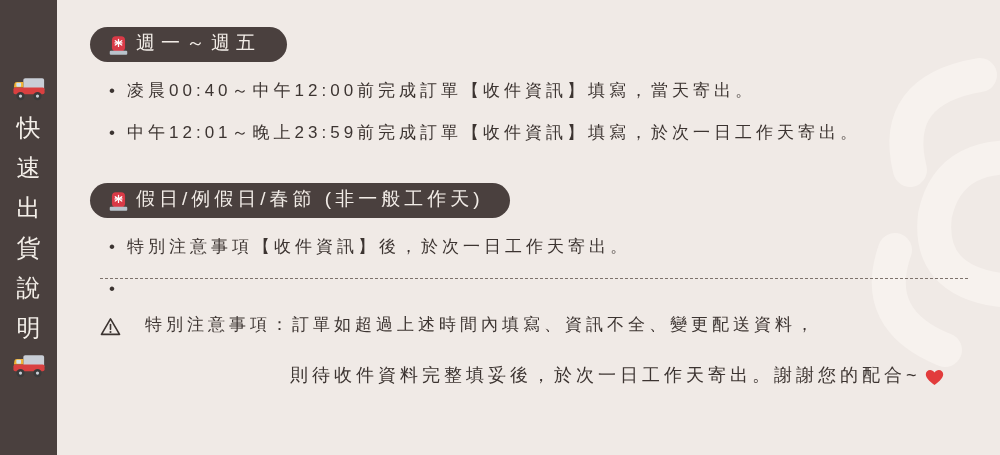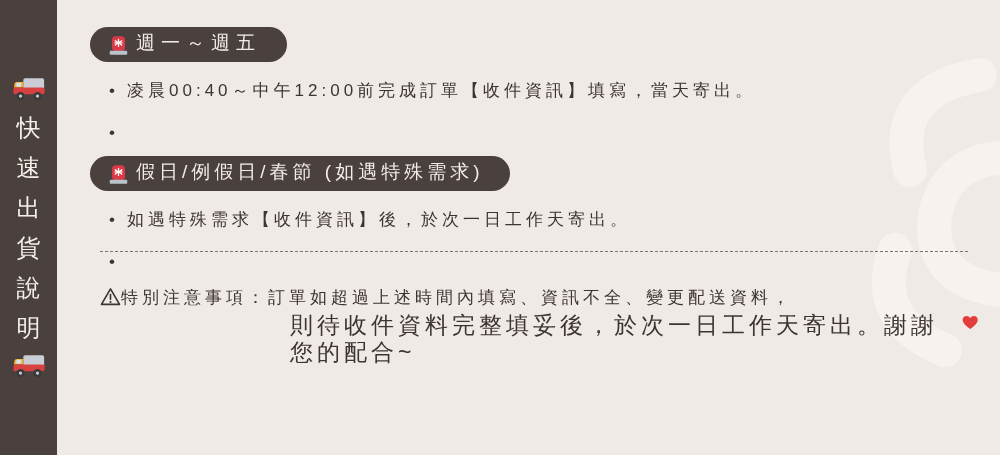--- a/index.html
+++ b/index.html
@@ -45,27 +45,27 @@
   ul.bullets li .dot{
     position:absolute;left:-18px;top:0;font-size:17px;letter-spacing:0;
   }
 
   .divider{
     margin-top:18px;border:0;border-top:1px dashed #7d726c;height:0;width:868px;
   }
 
   .note{margin-top:32px;}
   .note-line1{
-    display:flex;align-items:flex-start;gap:0;margin-left:10px;
+    display:flex;align-items:center;gap:24px;margin-left:10px;
     font-size:17px;line-height:27px;letter-spacing:4px;
   }
   .note-line2{
-    margin-top:1px;margin-left:200px;
-    font-size:23px;line-height:27px;letter-spacing:4px;
-    display:flex;align-items:flex-start;gap:2px;
+    margin-top:24px;margin-left:200px;
+    font-size:18px;line-height:27px;letter-spacing:4px;
+    display:flex;align-items:center;gap:2px;
   }
   .warn-icon{flex:0 0 auto;margin-top:3px;}
   .heart-icon{display:inline-block;margin-left:2px;transform:translateY(2px);}
 </style>
 </head>
 <body>
 
 <svg class="watermark" width="280" height="320" viewBox="0 0 280 320" aria-hidden="true">
   <g fill="none" stroke="#f7f2ee" stroke-width="34" stroke-linecap="round">
     <path d="M 205 20 Q 115 35 135 115"></path>
@@ -115,39 +115,39 @@
           <path d="M15.7 6.5 L8.3 11.5"></path>
           <path d="M8 9 H16"></path>
       </g>
       <rect x="2" y="18" width="20" height="4.5" rx="1.2" fill="#b9c3cc"></rect>
     </svg>
     <span>週一～週五</span>
   </div>
 
   <ul class="bullets">
     <li><span class="dot">•</span><span>凌晨00:40～中午12:00前完成訂單【收件資訊】填寫，當天寄出。</span></li>
-    <li><span class="dot">•</span></li>
+    <li><span class="dot">•</span><span>中午12:01～晚上23:59前完成訂單【收件資訊】填寫，於次一日工作天寄出。</span></li>
   </ul>
 
   <div class="pill pill-2">
     <svg width="21" height="21" viewBox="0 0 24 24">
       <rect x="4.5" y="1.5" width="15" height="17" rx="4.5" fill="#d93a47"></rect>
       <g stroke="#ffffff" stroke-width="1.4" stroke-linecap="round">
         <path d="M12 5 V13"></path>
           <path d="M8.3 6.5 L15.7 11.5"></path>
           <path d="M15.7 6.5 L8.3 11.5"></path>
           <path d="M8 9 H16"></path>
       </g>
       <rect x="2" y="18" width="20" height="4.5" rx="1.2" fill="#b9c3cc"></rect>
     </svg>
-    <span>假日/例假日/春節 (如遇特殊需求)</span>
+    <span>假日/例假日/春節 (非一般工作天)</span>
   </div>
 
   <ul class="bullets">
-    <li><span class="dot">•</span><span>如遇特殊需求【收件資訊】後，於次一日工作天寄出。</span></li>
+    <li><span class="dot">•</span><span>特別注意事項【收件資訊】後，於次一日工作天寄出。</span></li>
     <li><span class="dot">•</span></li>
   </ul>
 
   <hr class="divider">
 
   <div class="note">
     <div class="note-line1">
       <svg class="warn-icon" width="21" height="19" viewBox="0 0 22 20">
         <path d="M11 2 L20.5 18.3 H1.5 Z" fill="none" stroke="#3c3431" stroke-width="1.7" stroke-linejoin="round"></path>
         <path d="M11 8 V13" stroke="#3c3431" stroke-width="1.7" stroke-linecap="round"></path>

